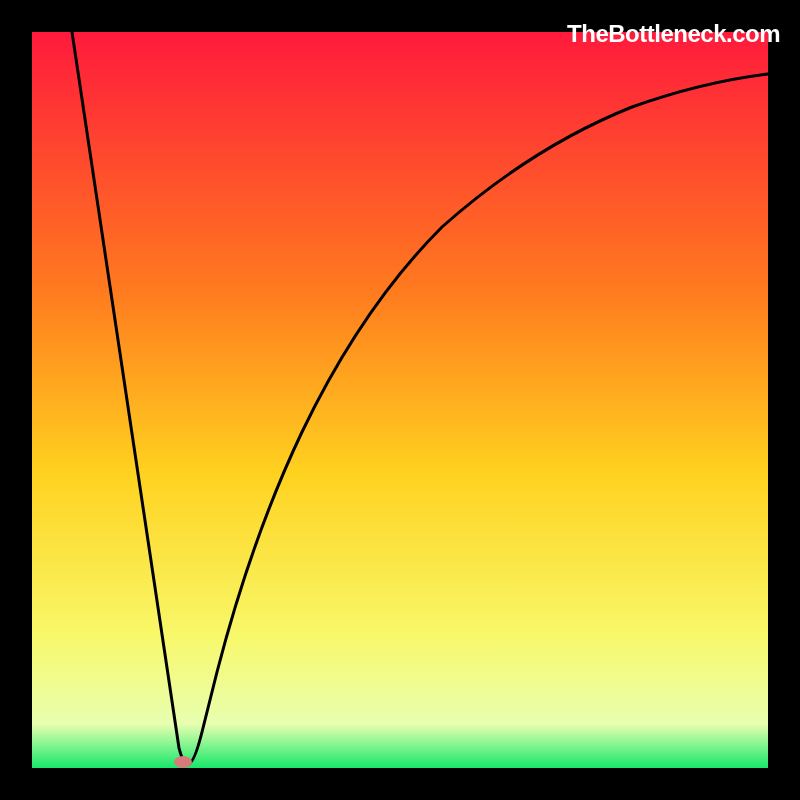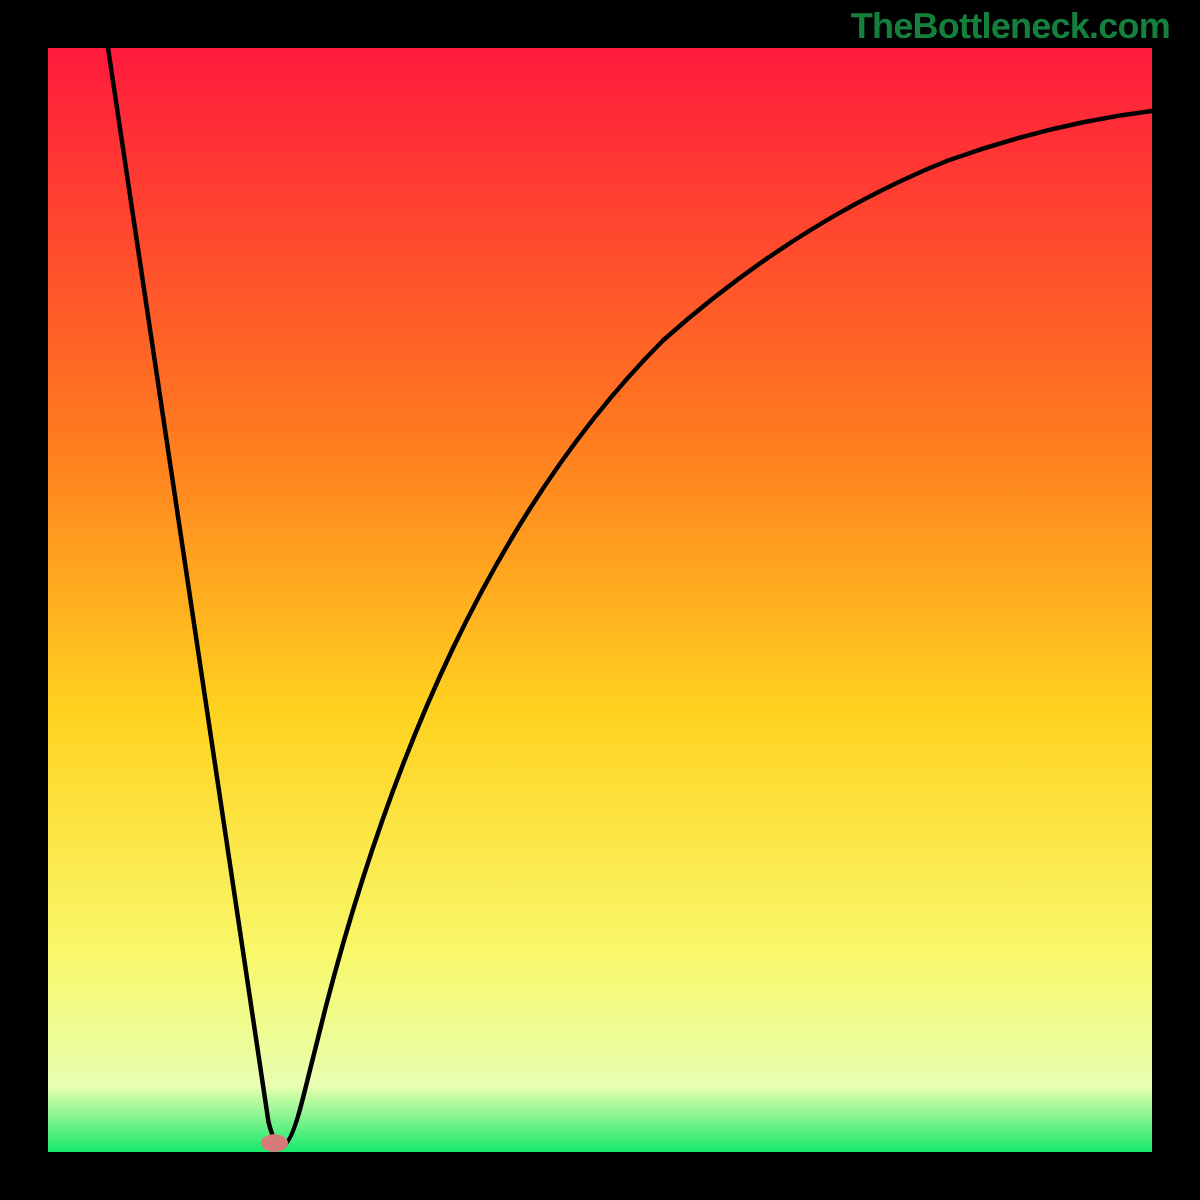--- a/index.html
+++ b/index.html
@@ -5,25 +5,25 @@
   * { margin: 0; padding: 0; box-sizing: border-box; }
   body { width: 800px; height: 800px; background: #000; position: relative; font-family: Arial, sans-serif; }
   .outer {
     position: absolute;
     top: 0; left: 0;
     width: 800px; height: 800px;
     background: #000;
   }
   .watermark {
     position: absolute;
-    top: 4px;
+    top: 20px;
     right: 20px;
     font-size: 24px;
     font-weight: bold;
-    color: #15803d;
+    color: #ffffff;
     letter-spacing: -0.5px;
     z-index: 10;
   }
   .plot {
     position: absolute;
     top: 32px;
     left: 32px;
     width: 736px;
     height: 736px;
   }

